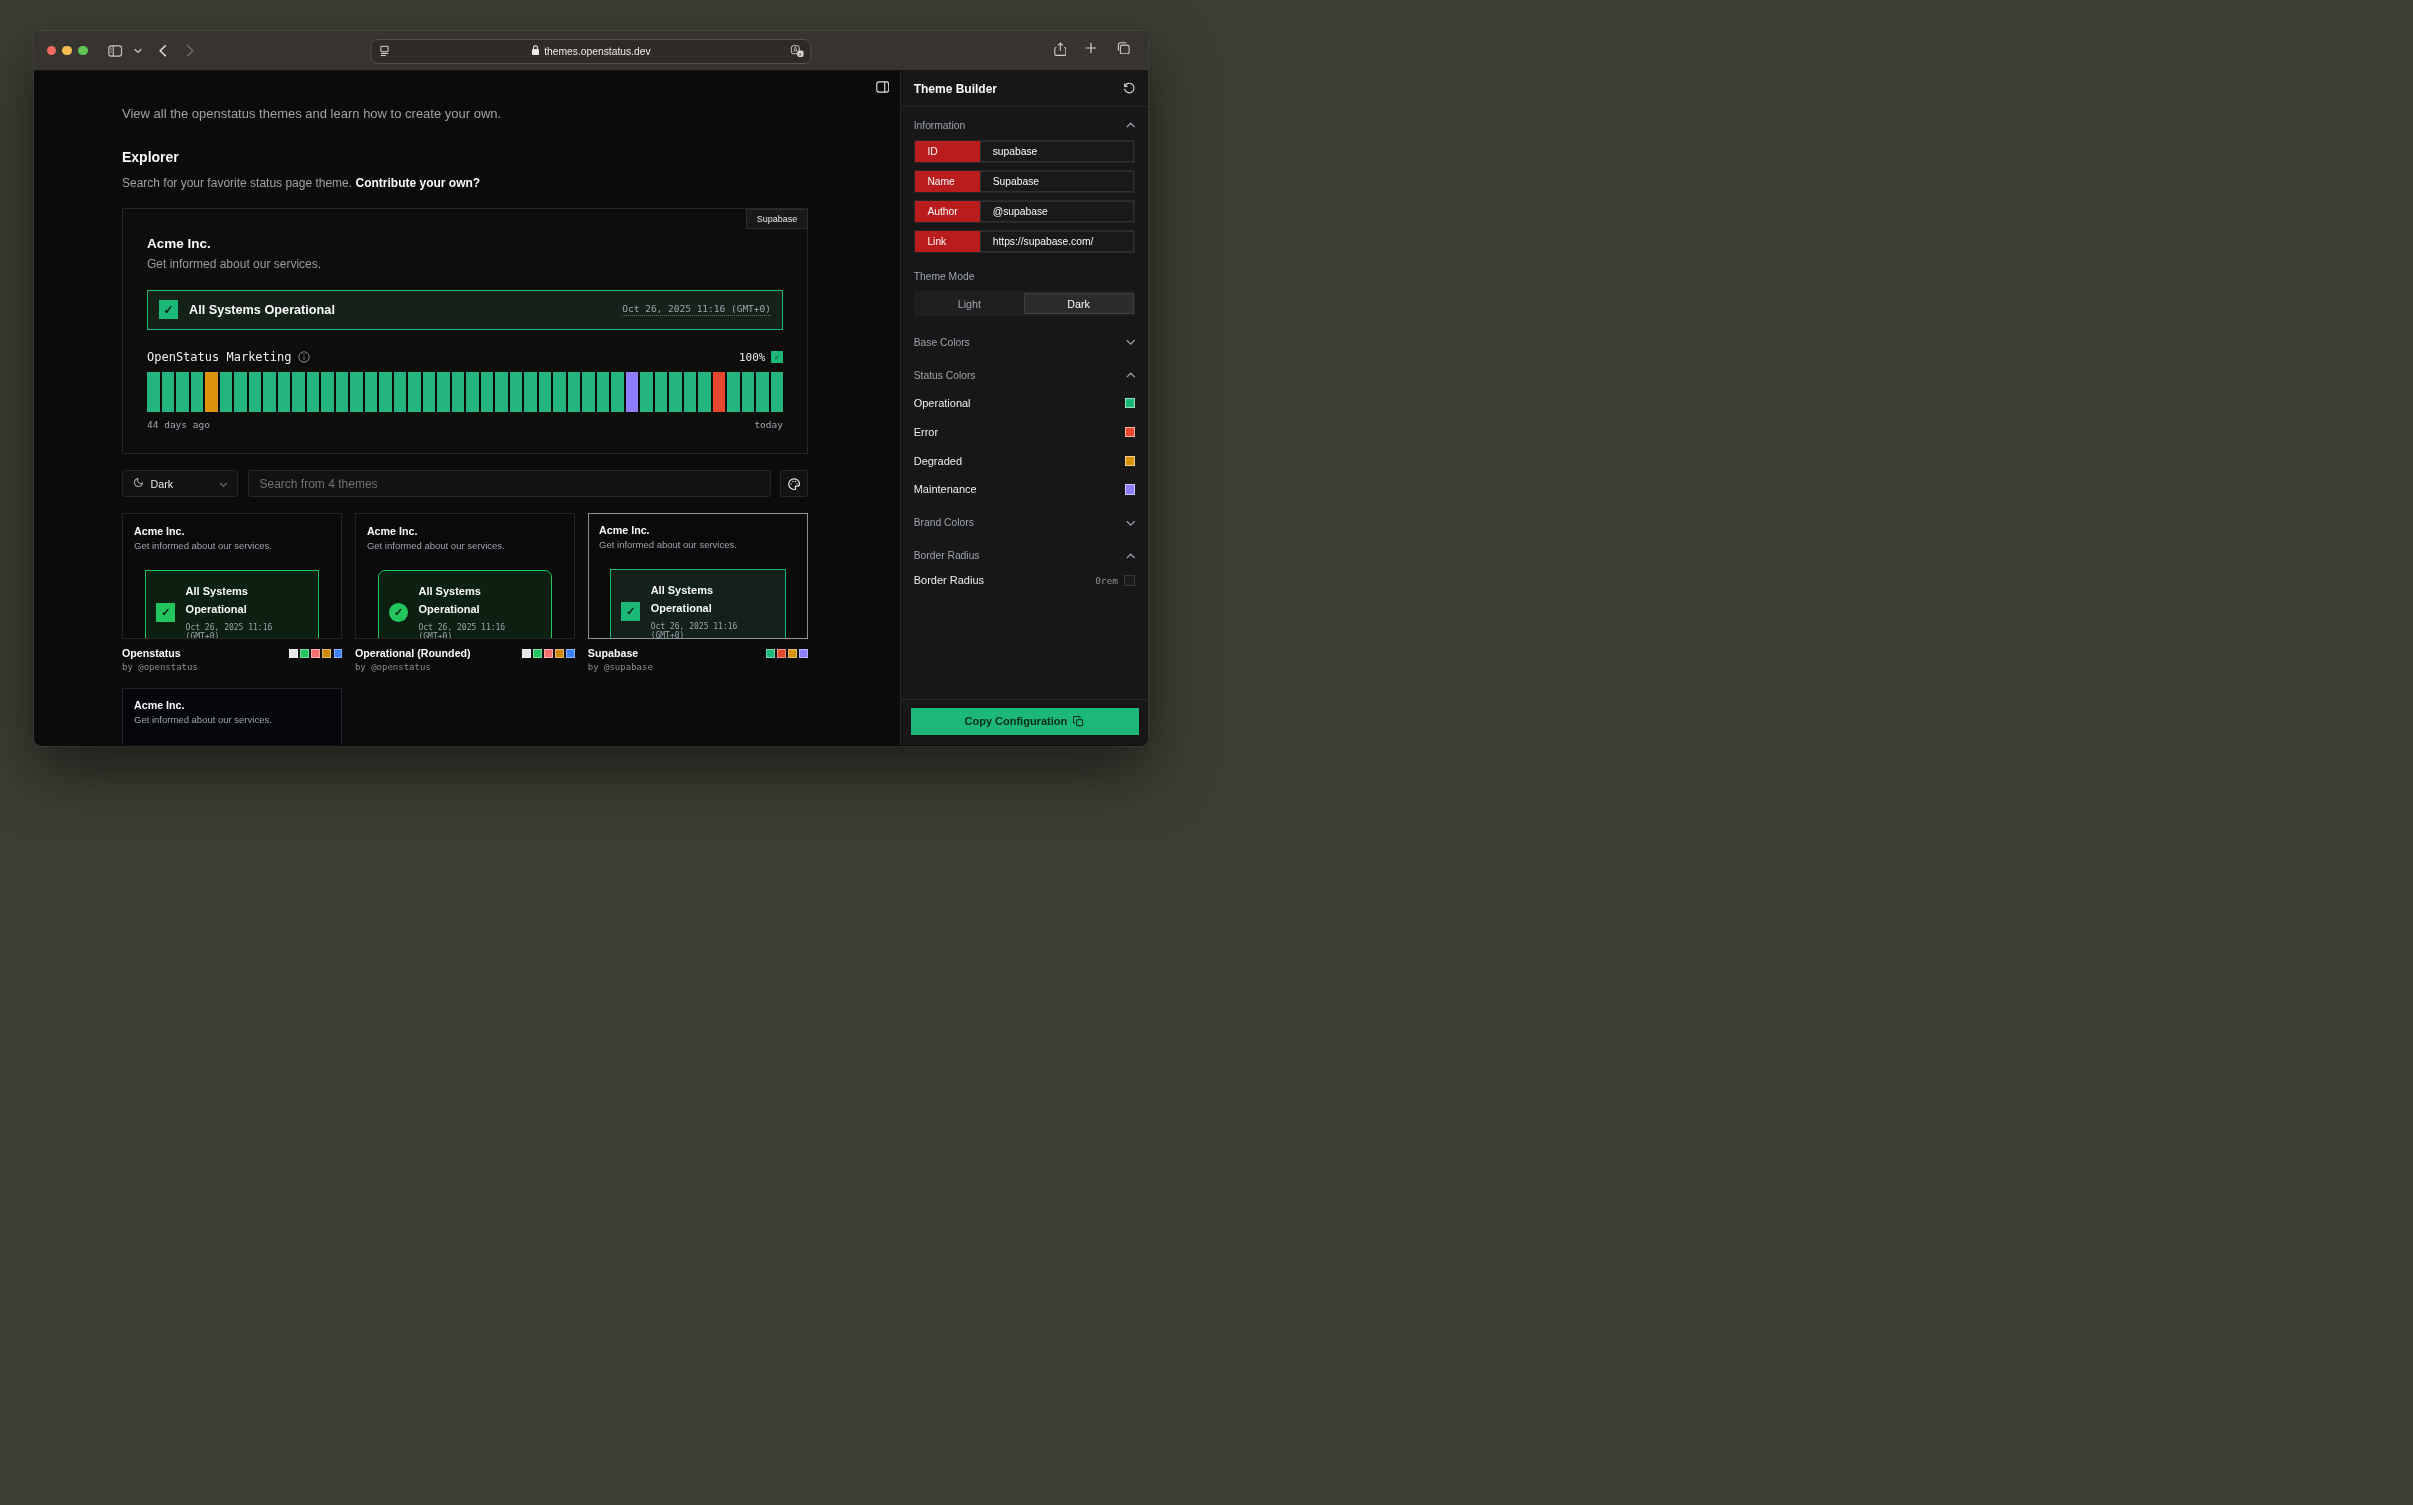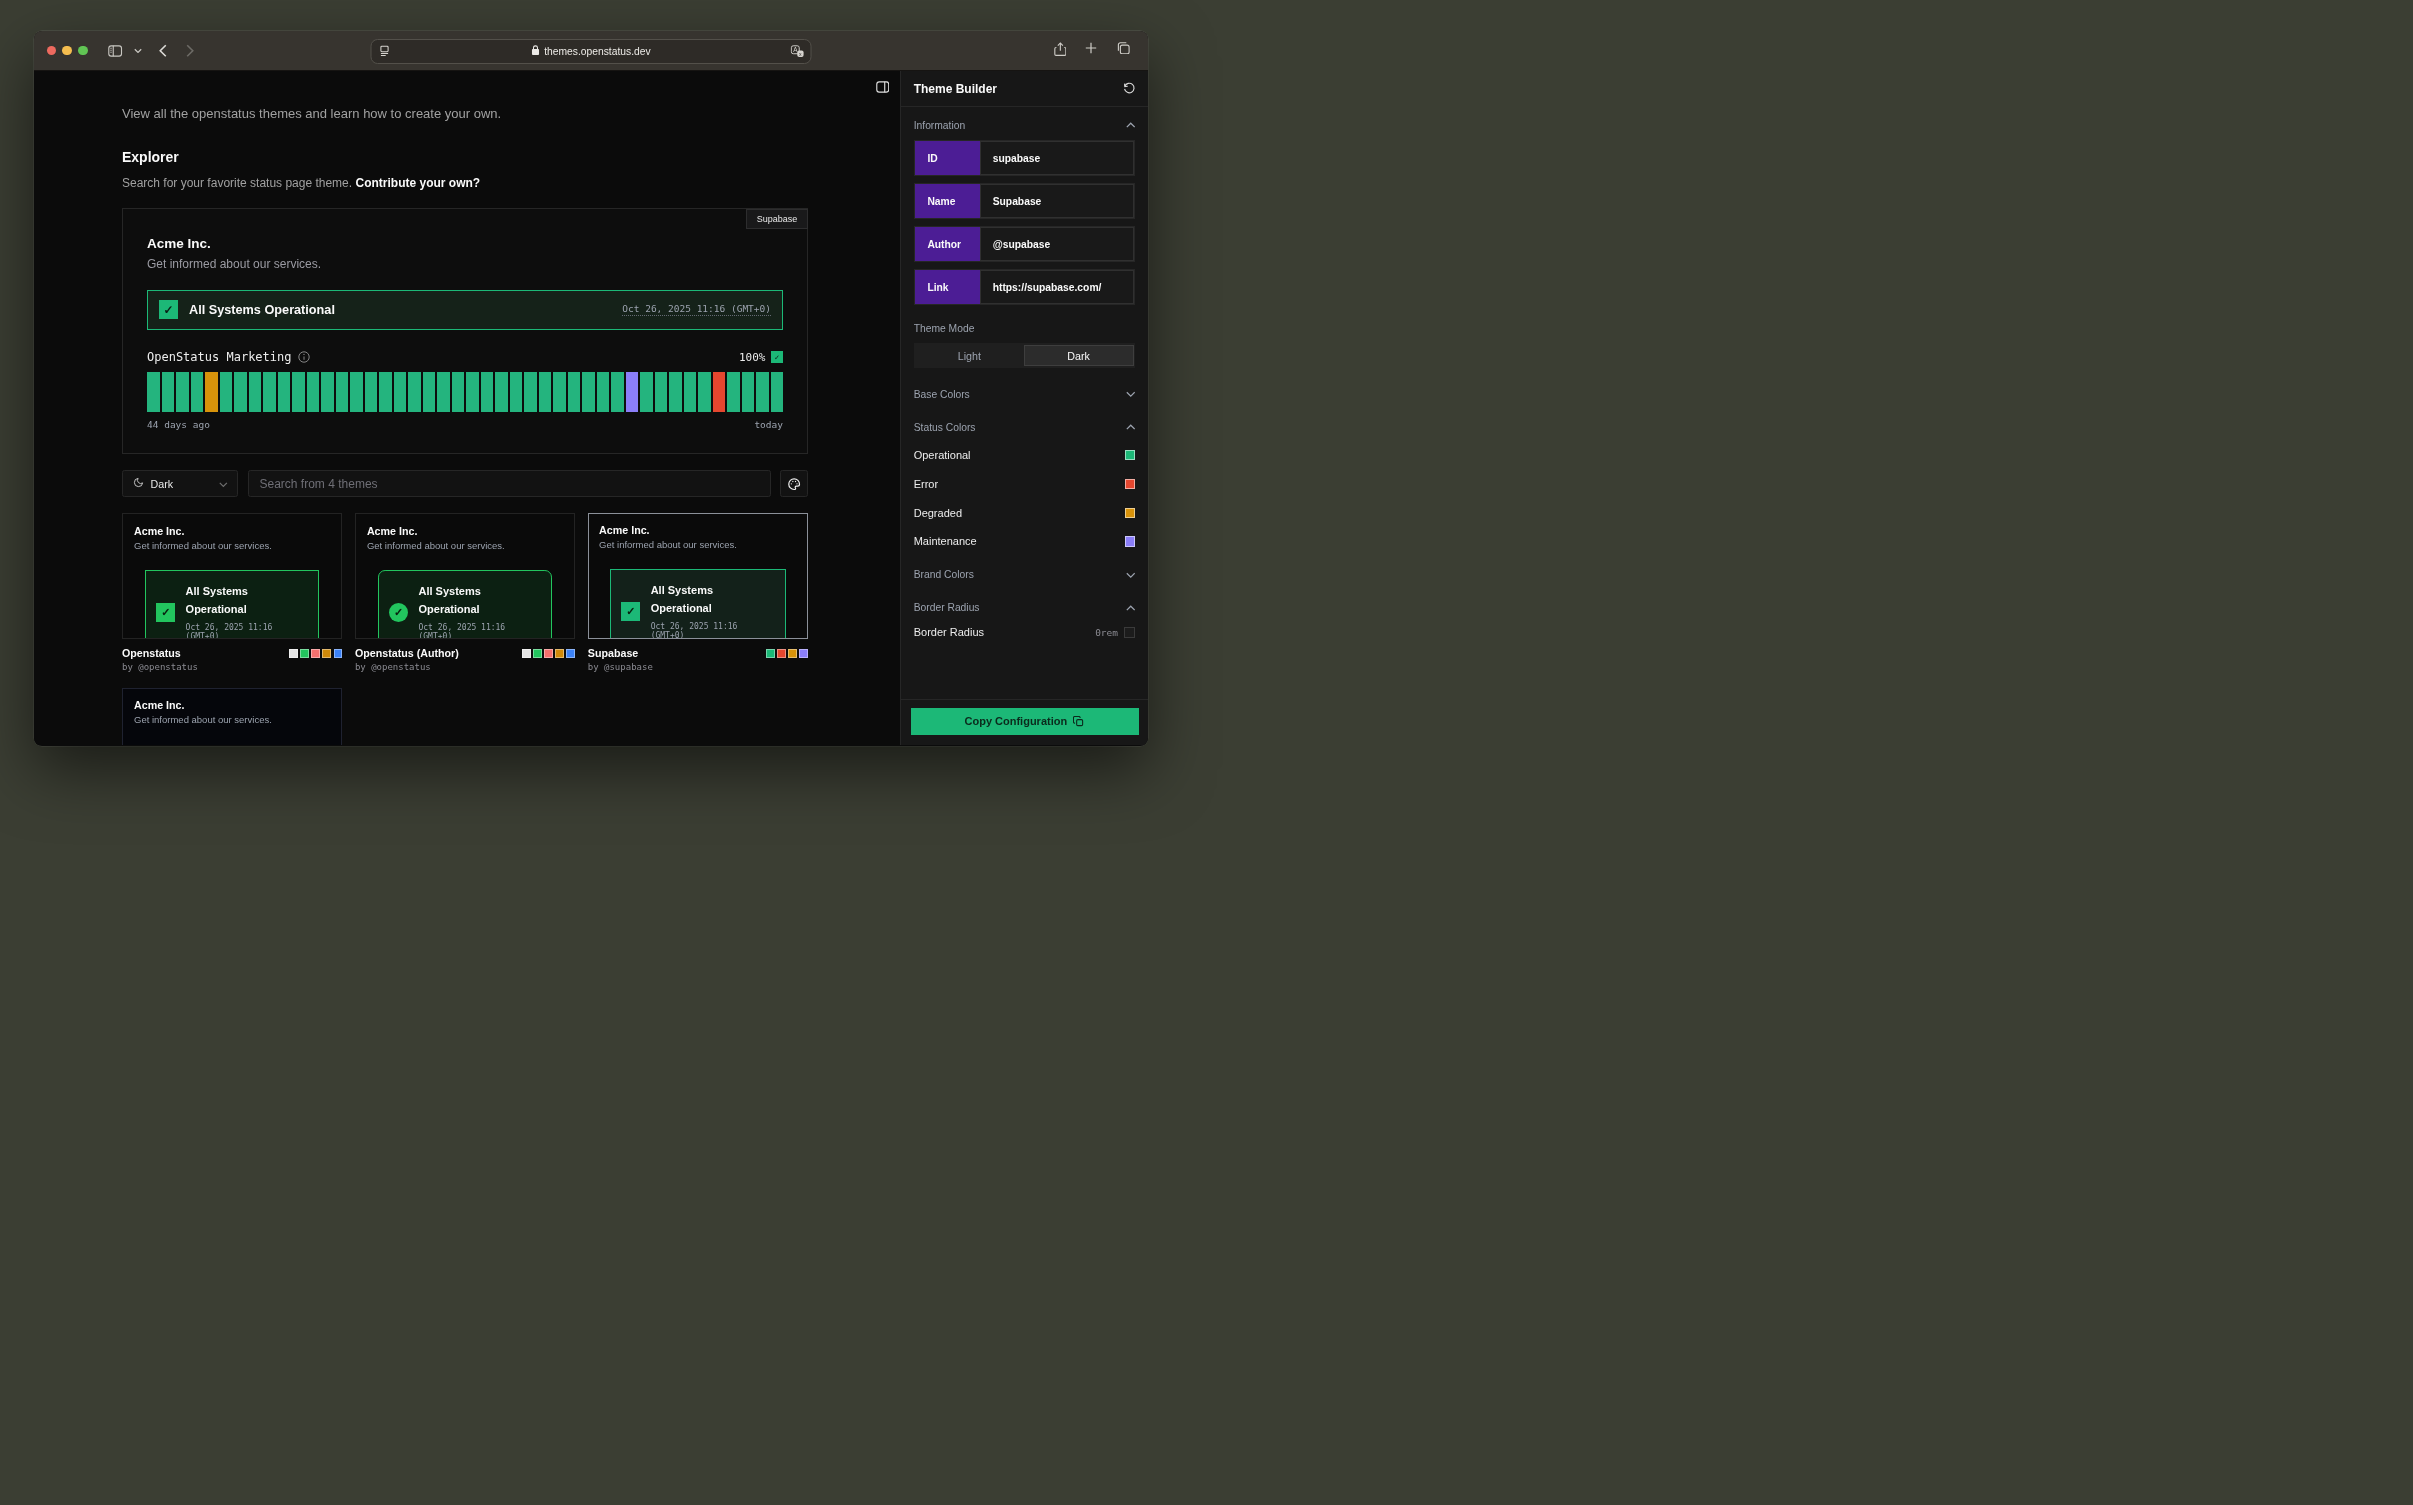--- a/index.html
+++ b/index.html
@@ -123,22 +123,22 @@
   .panel { width:248px; background:#171717; border-left:0.8px solid #262626; display:flex; flex-direction:column; }
   .panel-head { height:36px; border-bottom:0.8px solid #262626; display:flex; align-items:center;
     justify-content:space-between; padding:0 12.7px; }
   .panel-title { font-size:12px; font-weight:700; color:#fafafa; }
   .reset-btn { color:#d8d8d8; cursor:pointer; display:flex; }
   .panel-body { flex:1; padding:12.7px 12.7px 0; overflow:hidden; }
   .sec-head { display:flex; align-items:center; justify-content:space-between; color:#9ca3af;
     font-size:10.3px; cursor:pointer; }
   .sec-head svg { color:#9ca3af; }
   .info-rows { margin-top:9.5px; }
-  .info-row { display:grid; grid-template-columns:65px 1fr; height:36px; margin-bottom:7.1px;
-    background:#4c1d95; border:0.8px solid #262626;font-weight:bold; }
+  .info-row { display:grid; grid-template-columns:65px 1fr; height:23px; margin-bottom:7.1px;
+    background:#b91c1c; border:0.8px solid #262626; }
   .info-label { display:flex; align-items:center; padding-left:12.7px; font-size:10.3px; color:#fafafa; }
   .info-value { background:#191919; border:0.8px solid #303030; display:flex; align-items:center;
     padding-left:12px; font-size:10.3px; color:#fafafa; }
   .mt-label { margin-top:17.5px; font-size:10.3px; color:#9ca3af; }
   .segmented { margin-top:9.5px; height:24.6px; background:#1f1f1f; display:flex; padding:1.6px; }
   .seg-opt { flex:1; display:flex; align-items:center; justify-content:center; font-size:10.7px;
     color:#9ca3af; cursor:pointer; }
   .seg-opt.selected { background:#2c2c2c; border:0.8px solid #3e3e3e; color:#fafafa; }
   .sec-base { margin-top:20.6px; } .sec-status { margin-top:22px; } .sec-brand { margin-top:22px; }
   .sec-radius { margin-top:22px; }
@@ -413,21 +413,21 @@
                   <span class="swatch" style="background: rgb(34, 197, 94);"></span>
                   <span class="swatch" style="background: rgb(244, 112, 110);"></span>
                   <span class="swatch" style="background: rgb(208, 138, 10);"></span>
                   <span class="swatch" style="background: rgb(60, 130, 246);"></span>
                 </span>
             </div>
             <div class="cf-author mono">by @openstatus</div>
           </div>
           <div>
             <div class="cf-top">
-              <span class="cf-name">Openstatus (Author)</span>
+              <span class="cf-name">Operational (Rounded)</span>
               <span class="swatches">
                   <span class="swatch" style="background: rgb(229, 229, 229);"></span>
                   <span class="swatch" style="background: rgb(34, 197, 94);"></span>
                   <span class="swatch" style="background: rgb(244, 112, 110);"></span>
                   <span class="swatch" style="background: rgb(208, 138, 10);"></span>
                   <span class="swatch" style="background: rgb(60, 130, 246);"></span>
                 </span>
             </div>
             <div class="cf-author mono">by @openstatus</div>
           </div>

